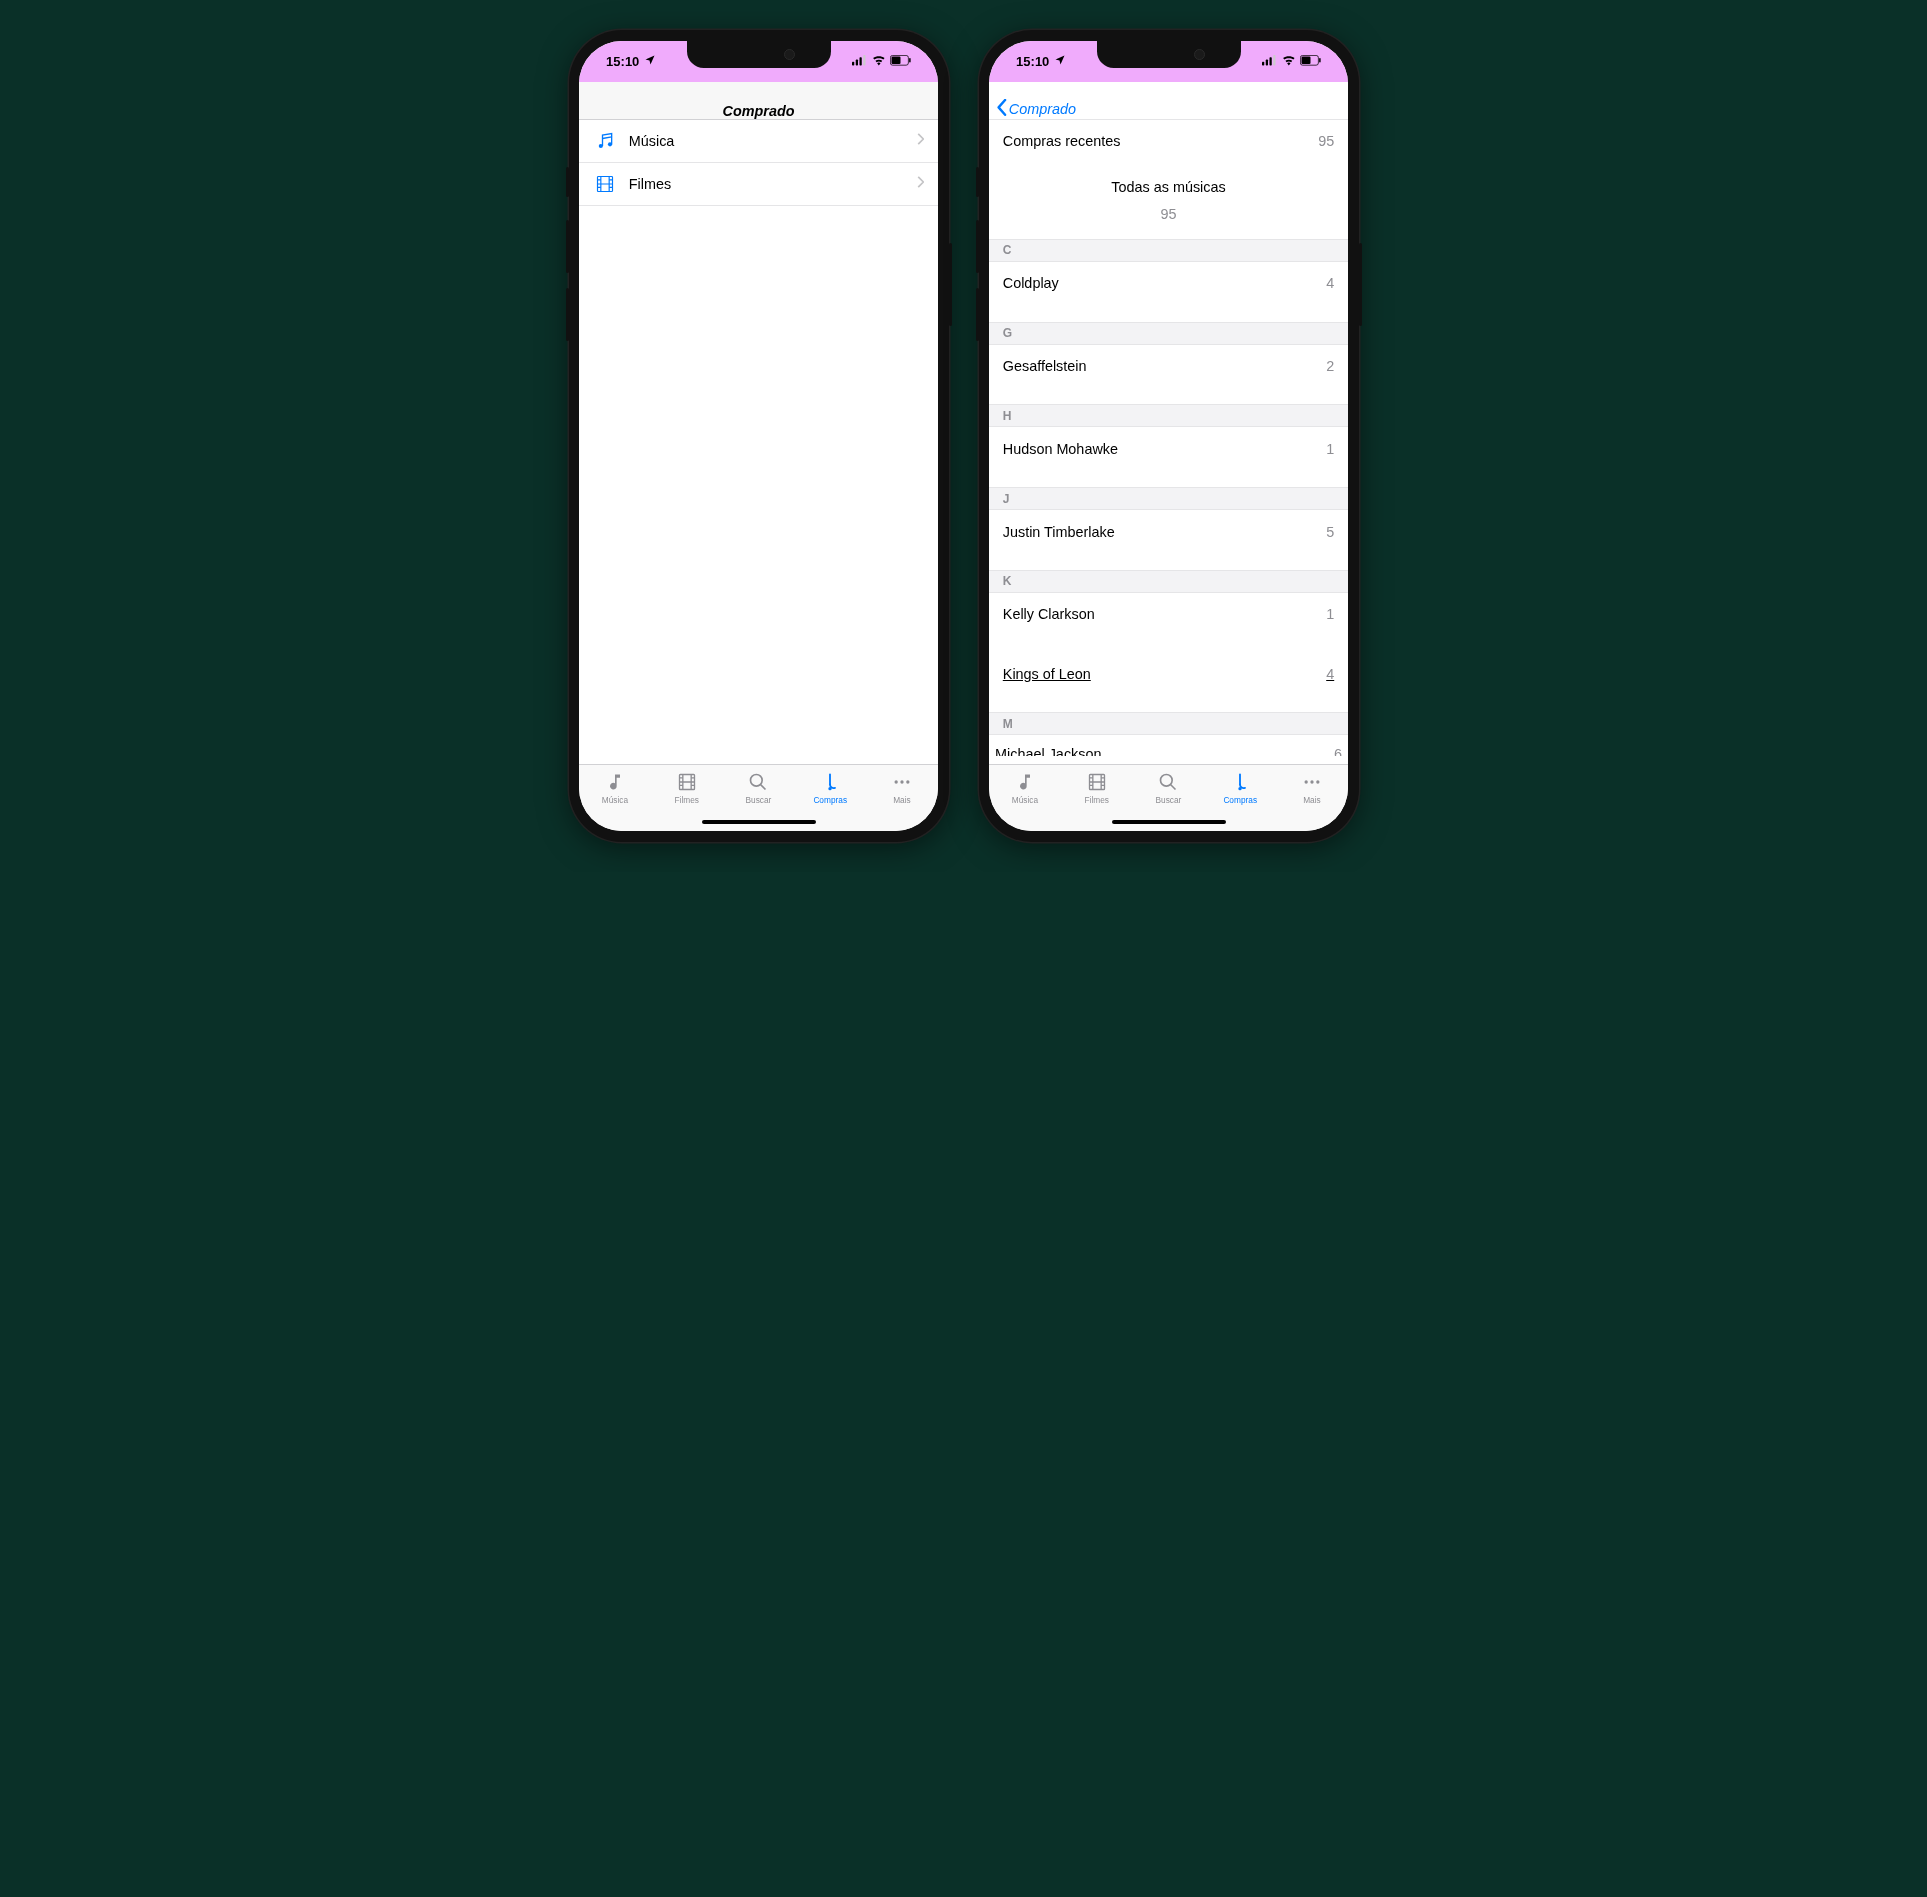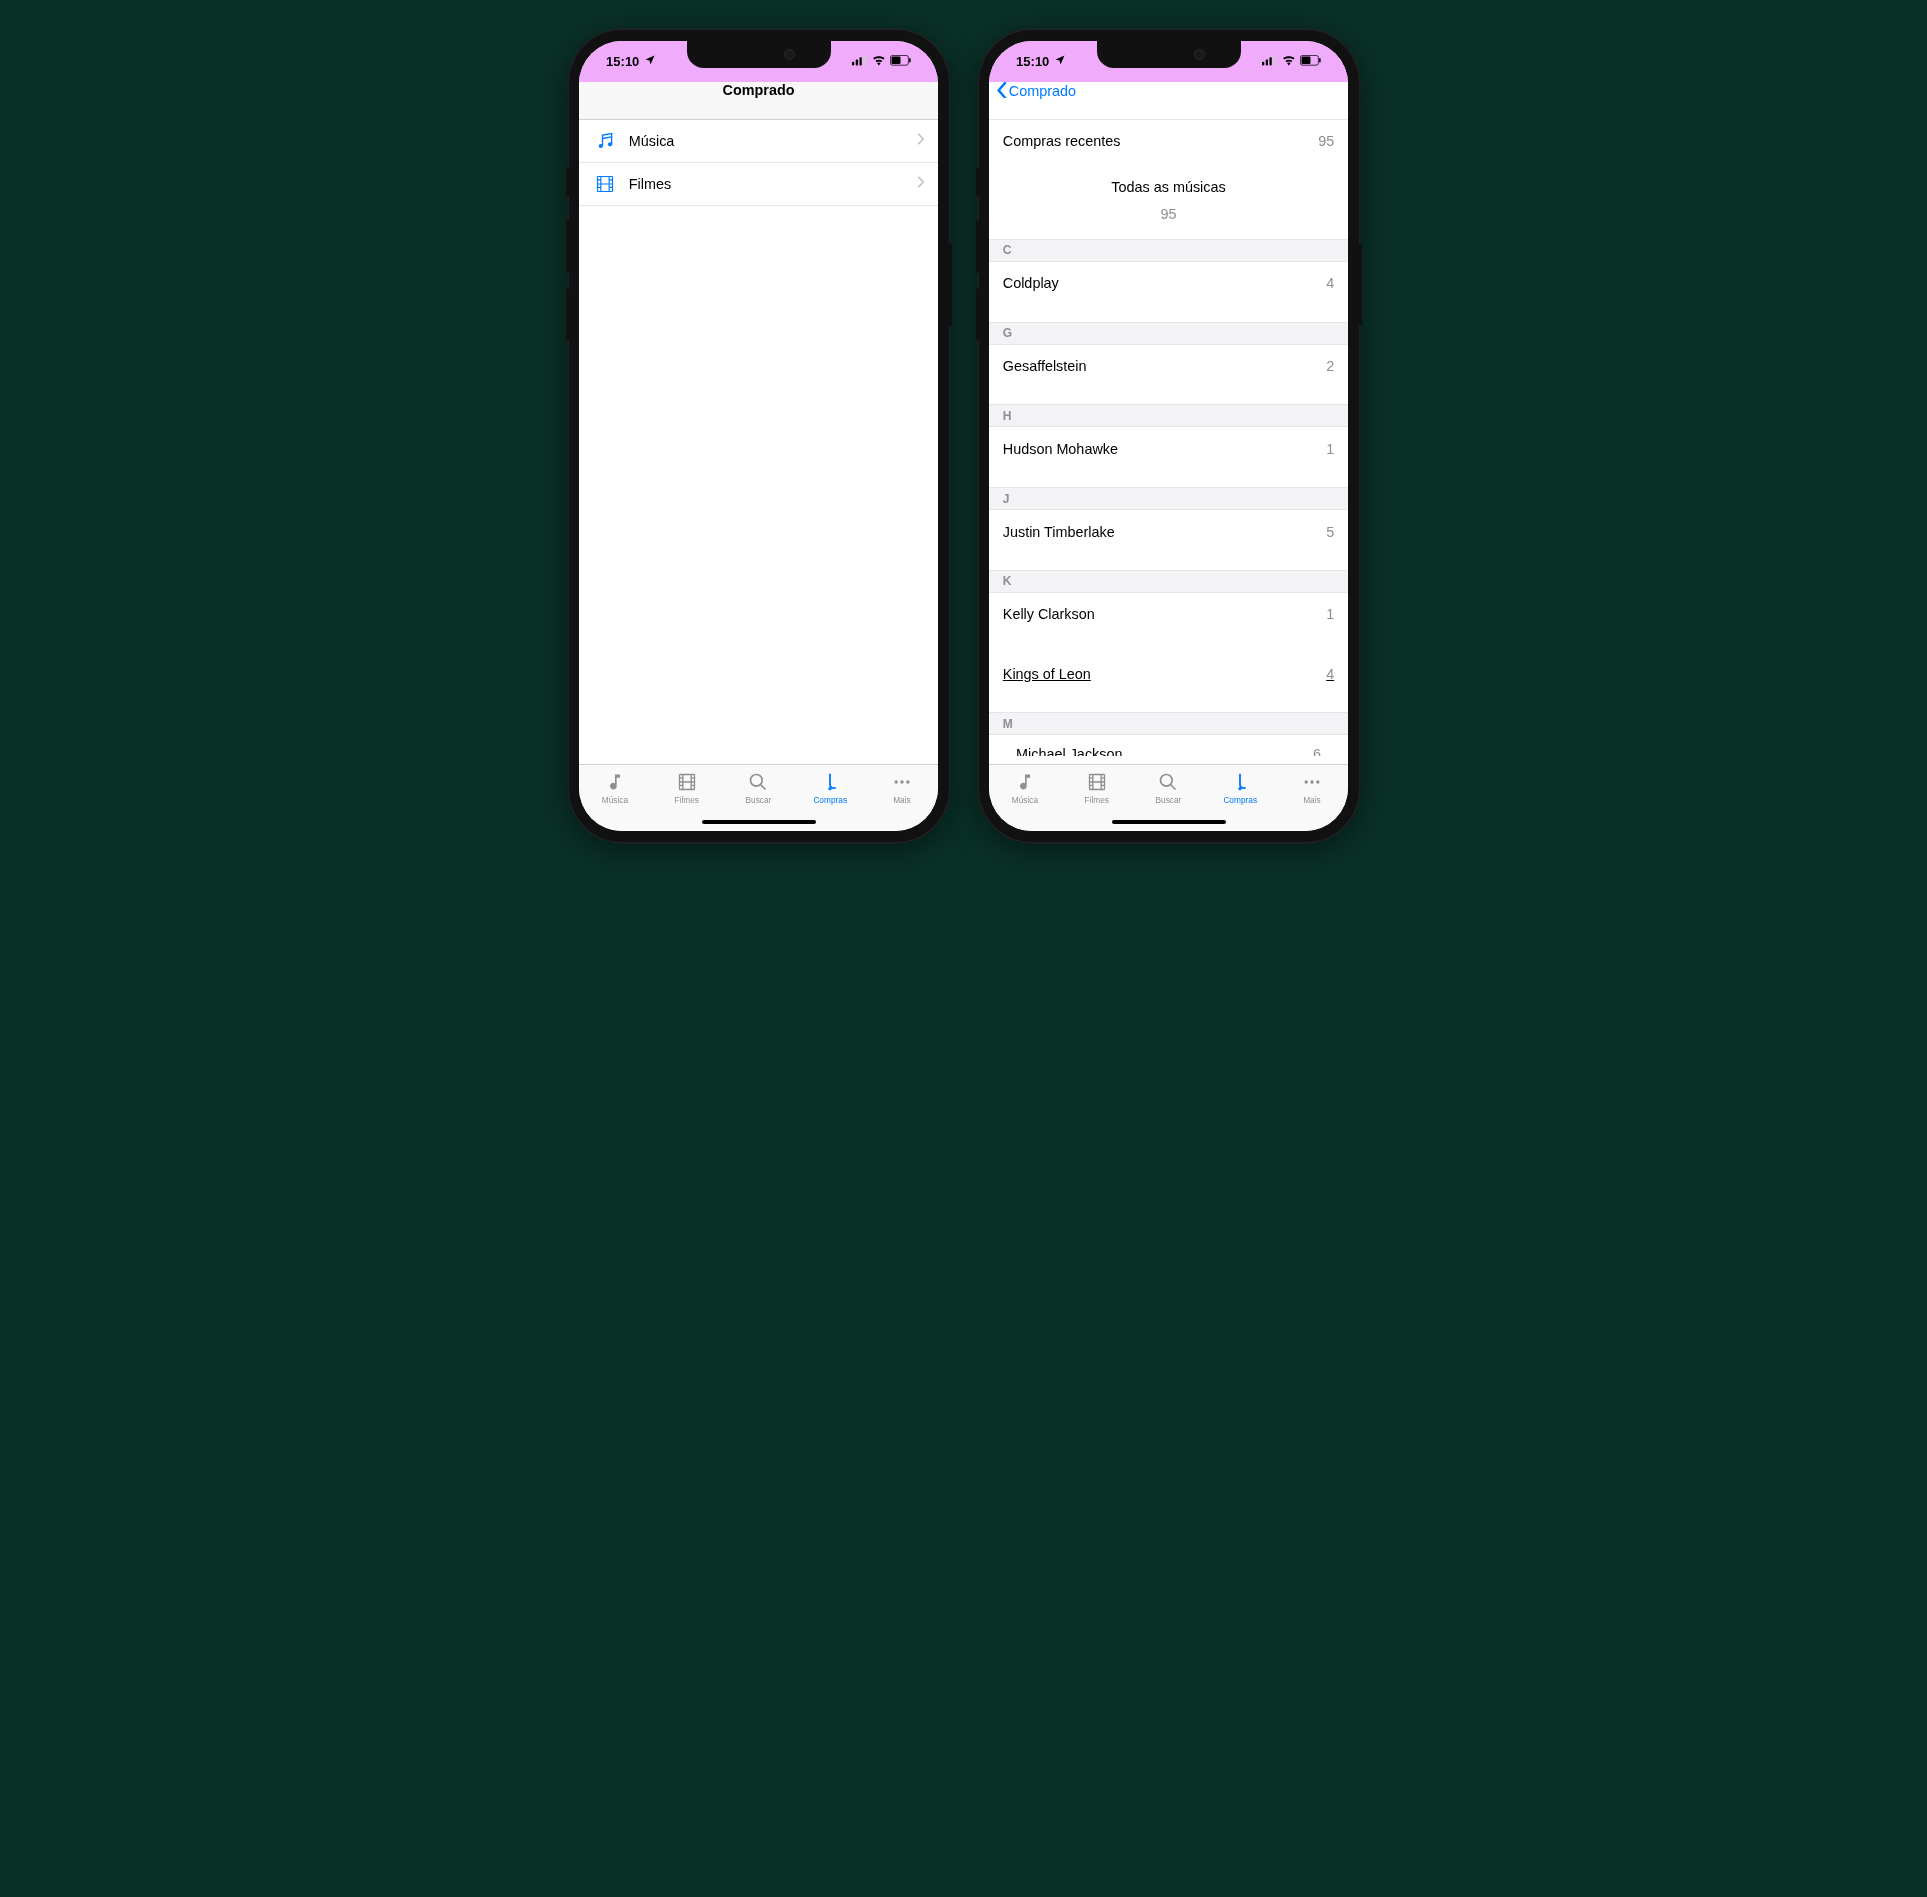--- a/index.html
+++ b/index.html
@@ -73,24 +73,25 @@
     background: #f0abfc;
     flex-shrink: 0;
   }
   .status-left { display: flex; align-items: center; gap: 4.6px; }
   .status-right { display: flex; align-items: center; gap: 4.6px; }
   .nav-bar {
     height: 38px;
     background: #f7f7f7;
     border-bottom: 0.8px solid #d1d1d4;
     display: flex;
-    align-items: flex-start;
+    align-items: flex-end;
     justify-content: center;
     position: relative;
     flex-shrink: 0;
+    font-style: italic;
   }
   .nav-back {
     position: absolute;
     left: 7.6px;
     display: flex;
     align-items: center;
     gap: 1.5px;
     color: #007aff;
     font-size: 14.4px;
     cursor: pointer;
@@ -179,21 +180,21 @@
     transform: translateX(-50%);
     width: 114px;
     height: 3.8px;
     background: #000;
     border-radius: 2.3px;
     z-index: 20;
   }
   .cutoff-row {
     display: flex;
     align-items: center;
-    padding: 0 27px;
+    padding: 0 6px;
     height: 21px;
     overflow: hidden;
   }
   .cutoff-row .row-label { flex: 1; font-size: 14.4px; color: #000; transform: translateY(7.6px); }
   .cutoff-row .row-count { color: #8e8e93; font-size: 14.4px; transform: translateY(7.6px); }
 </style>
 </head>
 <body>
 
 <div class="phone-frame">

